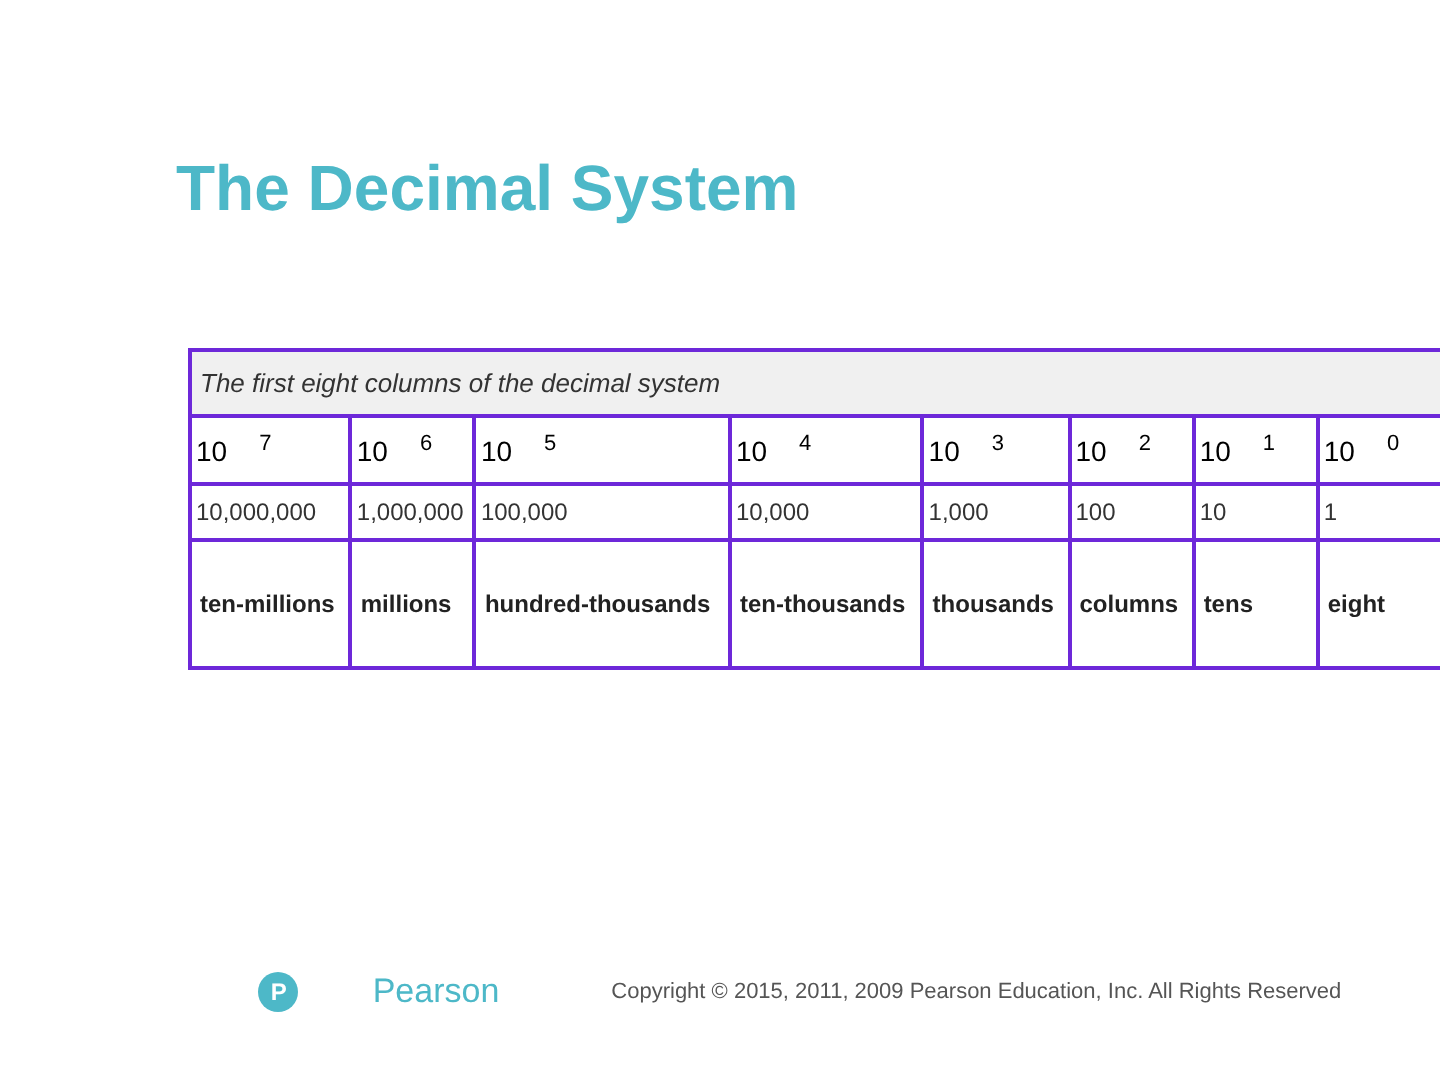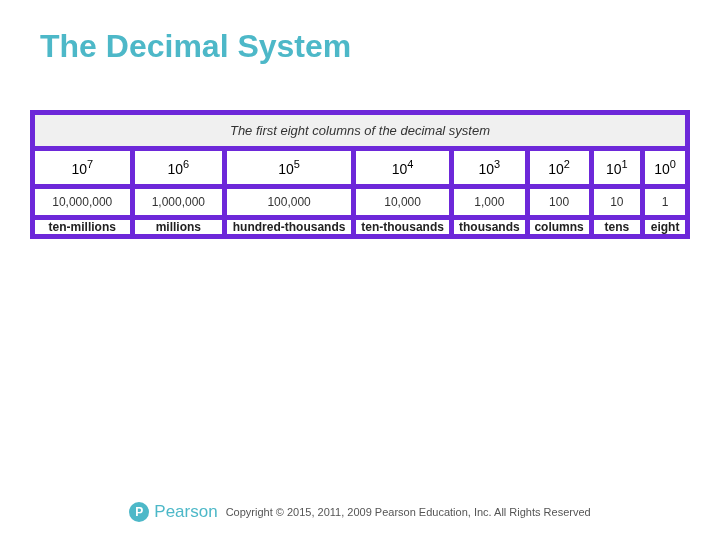--- a/index.html
+++ b/index.html
@@ -1,15 +1,15 @@
 <!DOCTYPE html>
 <html><head>
   <meta charset="utf-8">
   <style>
-    * { box-sizing: border-box; margin: 0; padding: 0; }
+    * { box-sizing: border-box; margin: 16px; padding: 0; }
 
     body {
       width: 720px;
       height: 540px;
       background: #ffffff;
       font-family: Arial, sans-serif;
       position: relative;
       overflow: hidden;
     }
 
@@ -30,22 +30,22 @@
     }
 
     table {
       width: 100%;
       border-collapse: collapse;
       border: 1px solid #aaa;
       font-size: 13px;
     }
 
     th, td {
-      border: 5px solid #6d28d9;
-      text-align: center;
+      border: 2px solid #6d28d9;
+      text-align: left;
       padding: 6px 4px;
       vertical-align: middle;
     }
 
     .caption-row td {
       background: #f0f0f0;
       font-style: italic;
       font-size: 13px;
       color: #333;
       padding: 8px 4px;
@@ -57,28 +57,28 @@
       padding: 7px 2px;
     }
 
     .power-text {
       font-size: 11px;
       vertical-align: super;
     }
 
     .number-row td {
       font-size: 12px;
-      padding: 6px 16px;
+      padding: 6px 2px;
       color: #333;
     }
 
     .name-row td {
       font-weight: bold;
       font-size: 12px;
-      padding: 0 4px;
+      padding: 24px 4px;
       color: #222;
     }
 
     .footer {
       position: absolute;
       bottom: 18px;
       left: 0;
       right: 0;
       text-align: center;
       font-size: 11px;

